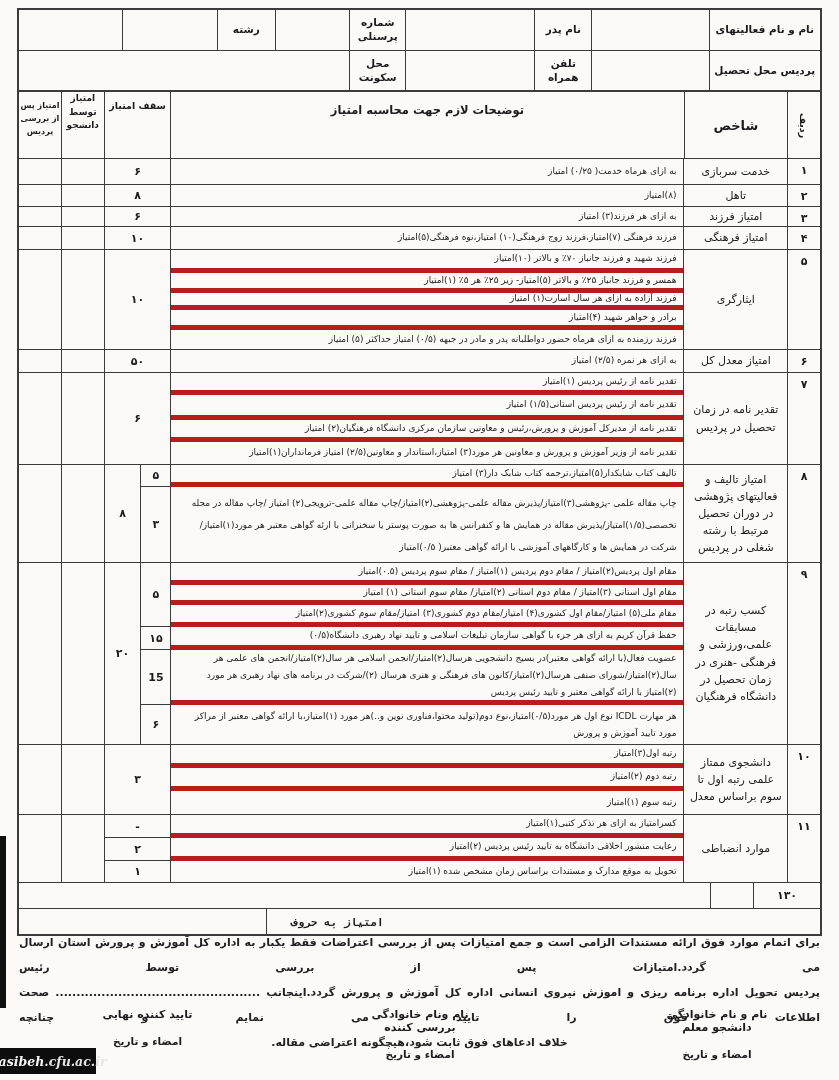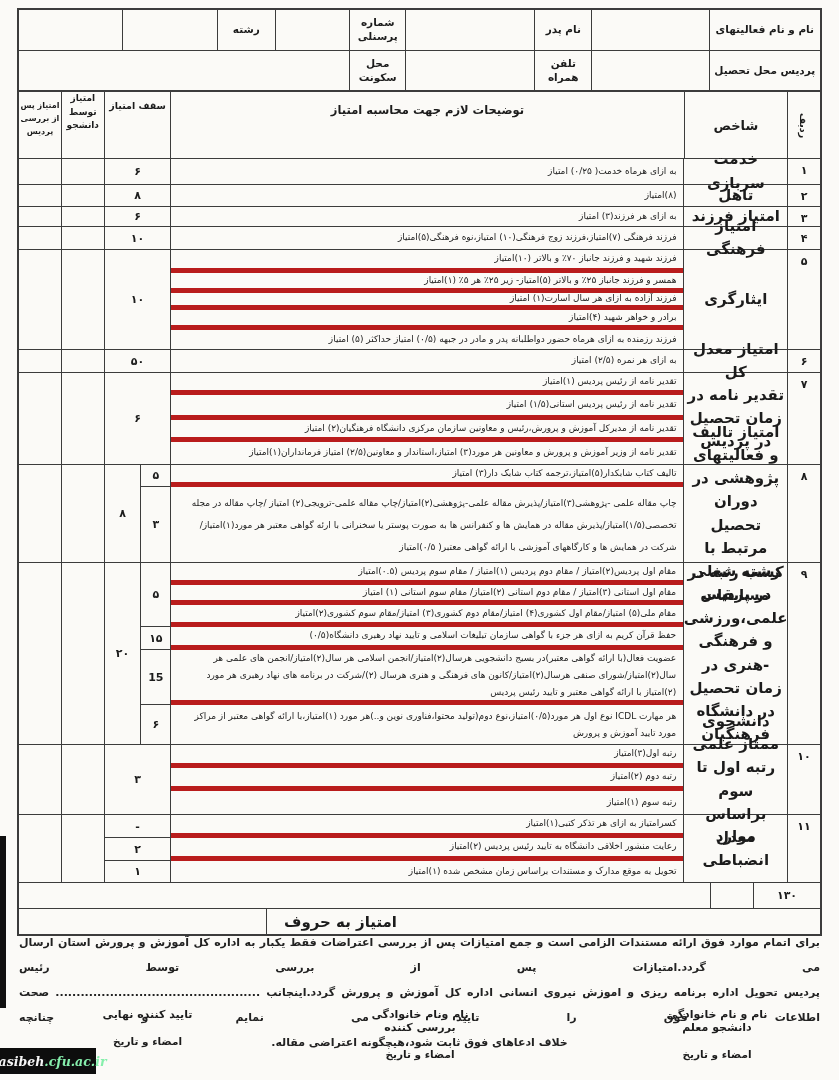--- a/index.html
+++ b/index.html
@@ -18,21 +18,21 @@
   .tcell:last-child{border-left:none;}
   
   .maintable{position:absolute;top:90px;right:17px;width:805px;border:2px solid #3c3c3c;background:#fbfaf7;}
   .band{display:flex;border-bottom:1px solid #3c3c3c;}
   .band:last-child{border-bottom:none;}
   .c{border-left:1px solid #3c3c3c;}
   .c:last-child{border-left:none;}
   .c-no{width:33px;display:flex;justify-content:center;align-items:flex-start;padding-top:5px;
         font-weight:bold;font-size:11px;}
   .c-ind{width:104px;display:flex;align-items:center;justify-content:center;text-align:center;
-         font-weight:bold;font-size:15px;line-height:1.55;padding:2px 3px;}
+         font-weight:normal;font-size:11px;line-height:1.55;padding:2px 3px;}
   .c-exp{width:515px;display:flex;flex-direction:column;}
   .sub{display:flex;align-items:center;padding:1px 7px;font-size:9px;line-height:1.5;
        border-bottom:5px solid #b91c1c;overflow:hidden;}
   .sub:last-child{border-bottom:none;}
   .lh-22{line-height:22px;}
   .lh-17{line-height:17px;}
   .c-max{width:67px;display:flex;align-items:center;justify-content:center;
          font-weight:bold;font-size:11px;}
   .c-max.split{display:block;padding:0;}
   .max-split{display:flex;width:100%;height:100%;align-items:stretch;}
@@ -58,37 +58,37 @@
          font-weight:bold;font-size:9.5px;padding-top:8px;}
   .h-stu{width:43px;display:flex;align-items:flex-start;justify-content:center;text-align:center;
          font-weight:bold;font-size:9px;line-height:1.5;}
   .h-rev{width:42px;display:flex;align-items:flex-start;justify-content:center;text-align:center;
          font-weight:bold;font-size:8px;line-height:1.6;padding-top:8px;}
   
   .total-label-cell{width:652px;display:flex;align-items:center;justify-content:flex-end;
                     padding-left:388px;font-weight:bold;font-size:11px;white-space:nowrap;}
   .wordsrow{height:25px;position:relative;}
   .vdiv{position:absolute;top:0;bottom:0;width:1px;background:#3c3c3c;}
-  .words-label{position:absolute;left:265px;top:50%;transform:translateY(-50%);
-               font-weight:bold;font-size:15px;}
+  .words-label{position:absolute;left:272px;top:50%;transform:translateY(-50%);
+               font-weight:bold;font-size:11px;font-family:Liberation Mono, monospace;}
   
   .para{position:absolute;top:930px;right:19px;left:19px;font-size:11px;font-weight:bold;color:#222;}
   .para .l{line-height:25px;}
   .para .just{text-align:justify;text-align-last:justify;}
   .para .cen{text-align:center;}
   
   .sig{position:absolute;top:1008px;text-align:center;font-weight:bold;font-size:11px;line-height:1.2;}
   .sig .subsig{margin-top:14px;font-size:10.5px;}
   
   .edge-strip{position:absolute;left:0;top:836px;width:6px;height:172px;background:#101010;}
   .watermark{position:absolute;left:0;top:1048px;width:96px;height:26px;background:#0d0d0d;
              display:flex;align-items:center;justify-content:center;direction:ltr;
              font-style:italic;font-weight:bold;font-size:12.5px;font-family:"DejaVu Serif", serif;}
   .wm-prefix{color:#f5f5f5;}
-  .wm-suffix{color:#86efac;}
+  .wm-suffix{color:#e5e5e5;}
 </style>
 </head>
 <body>
 
 <div class="page">
 
   <div class="topform">
     <div class="trow">
       <div class="tcell" style="width:112px">نام و نام فعالیتهای</div>
       <div class="tcell" style="width:118px"></div>

